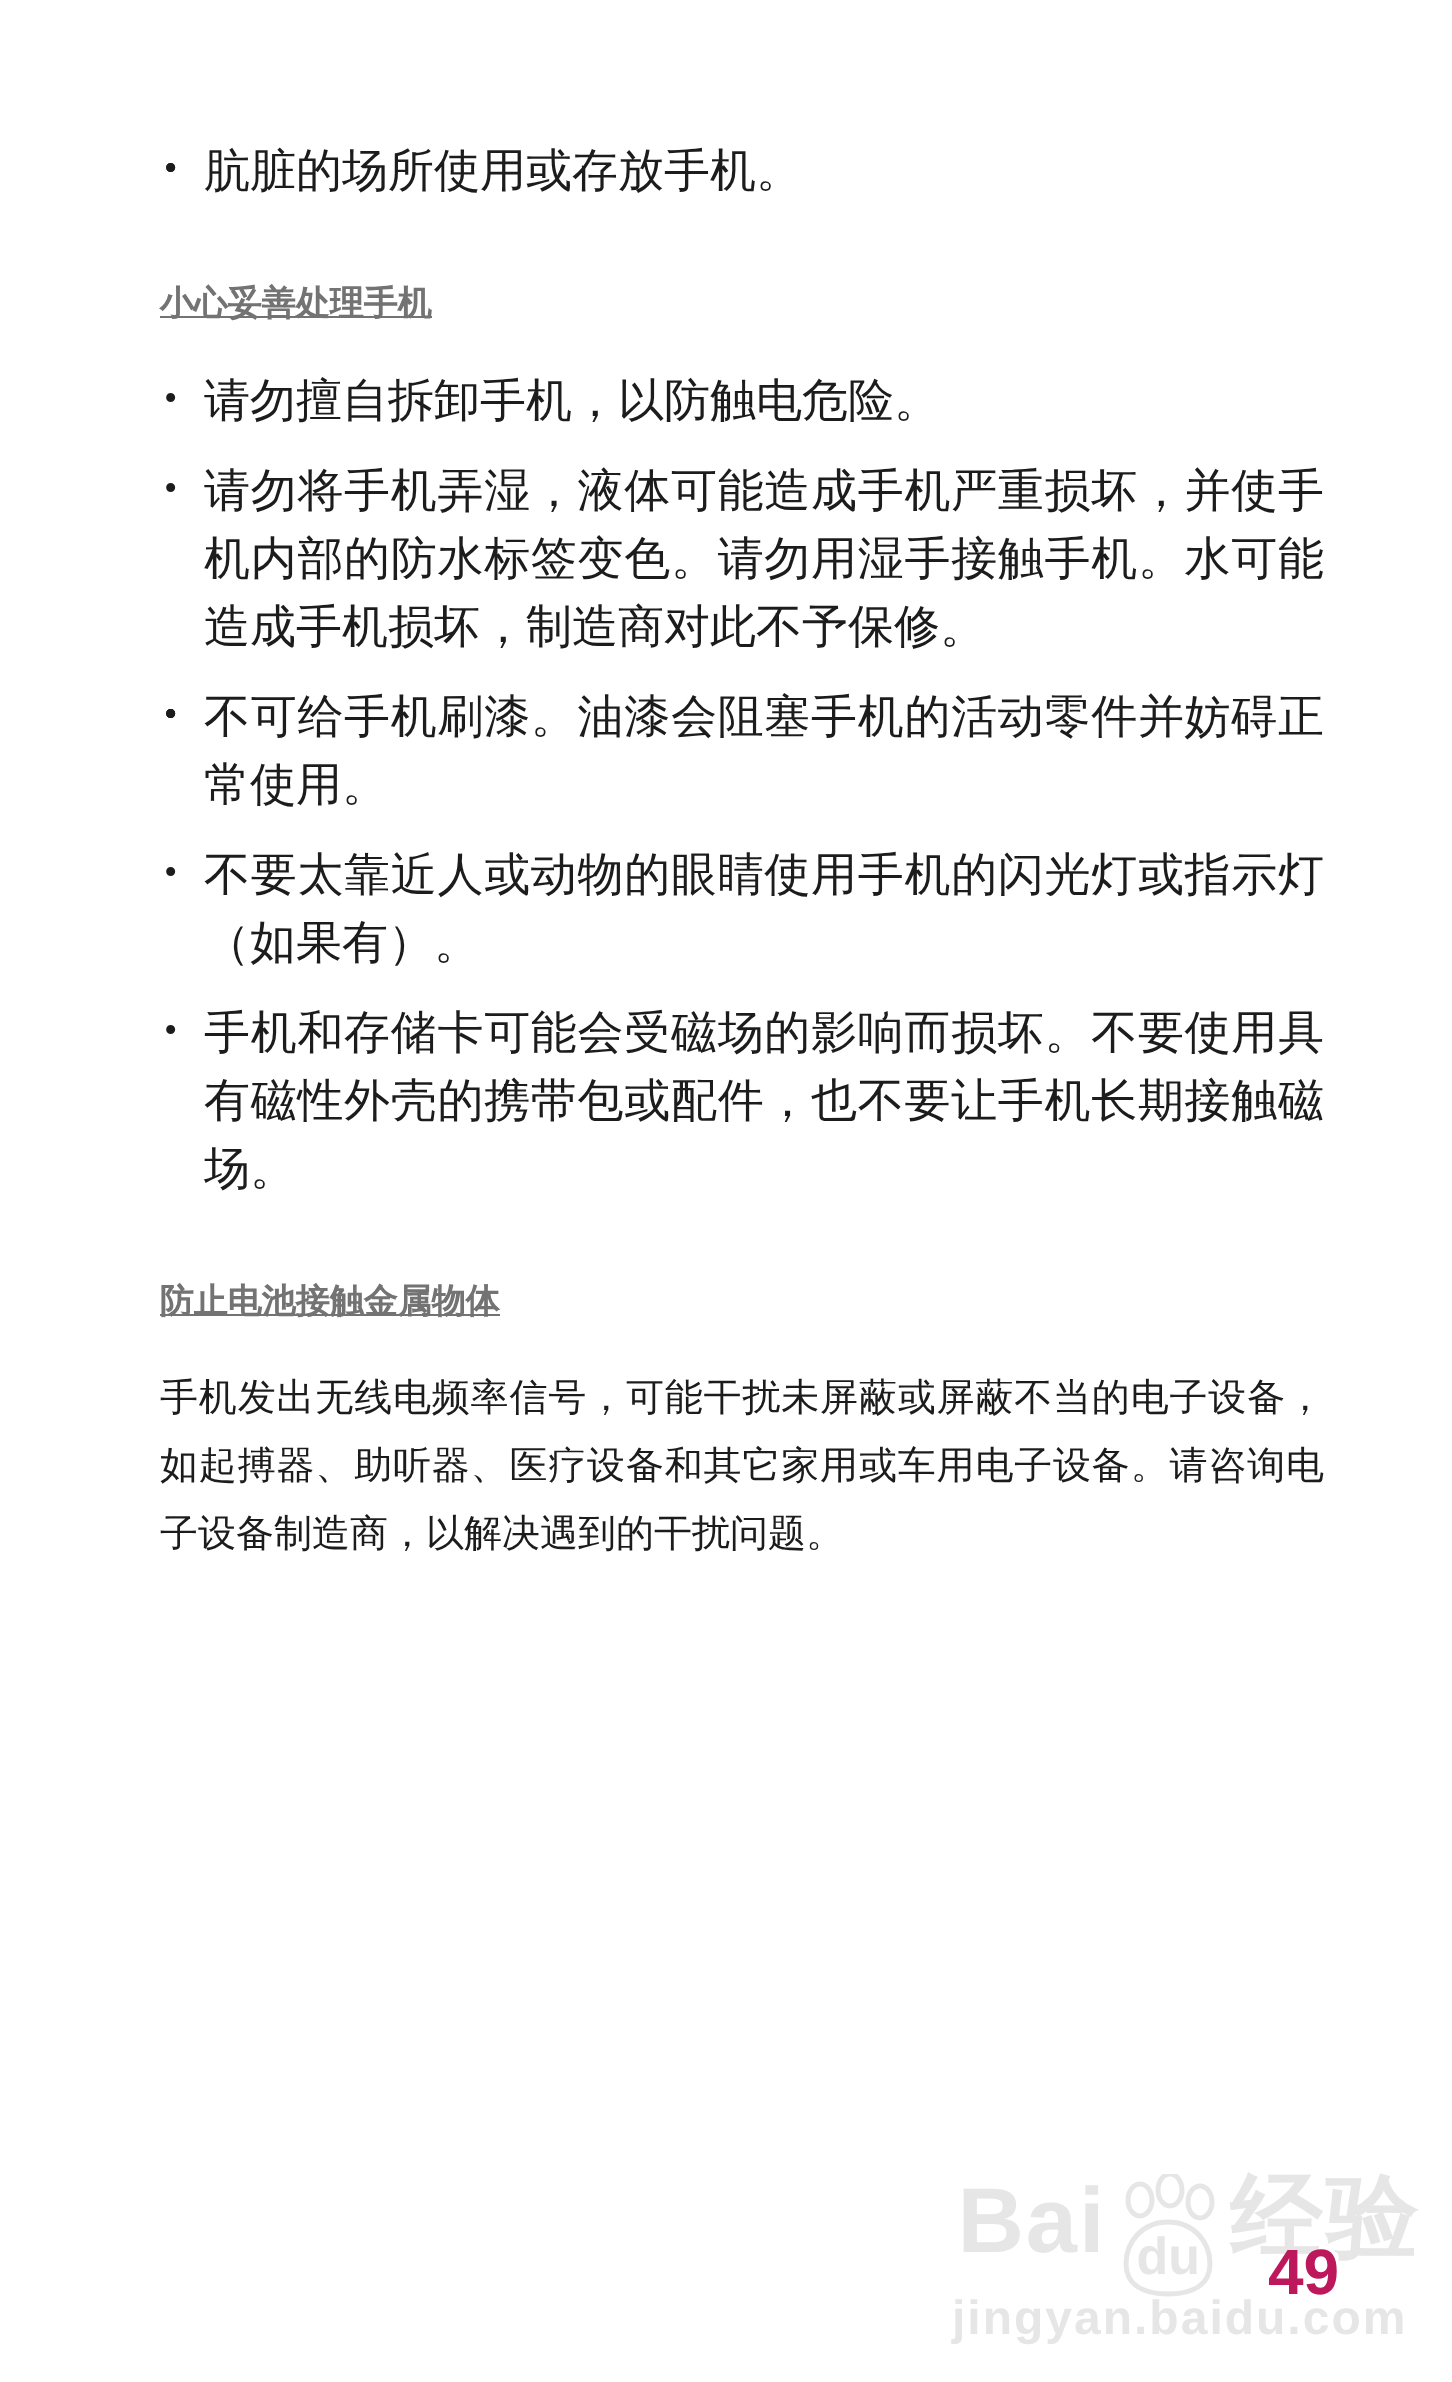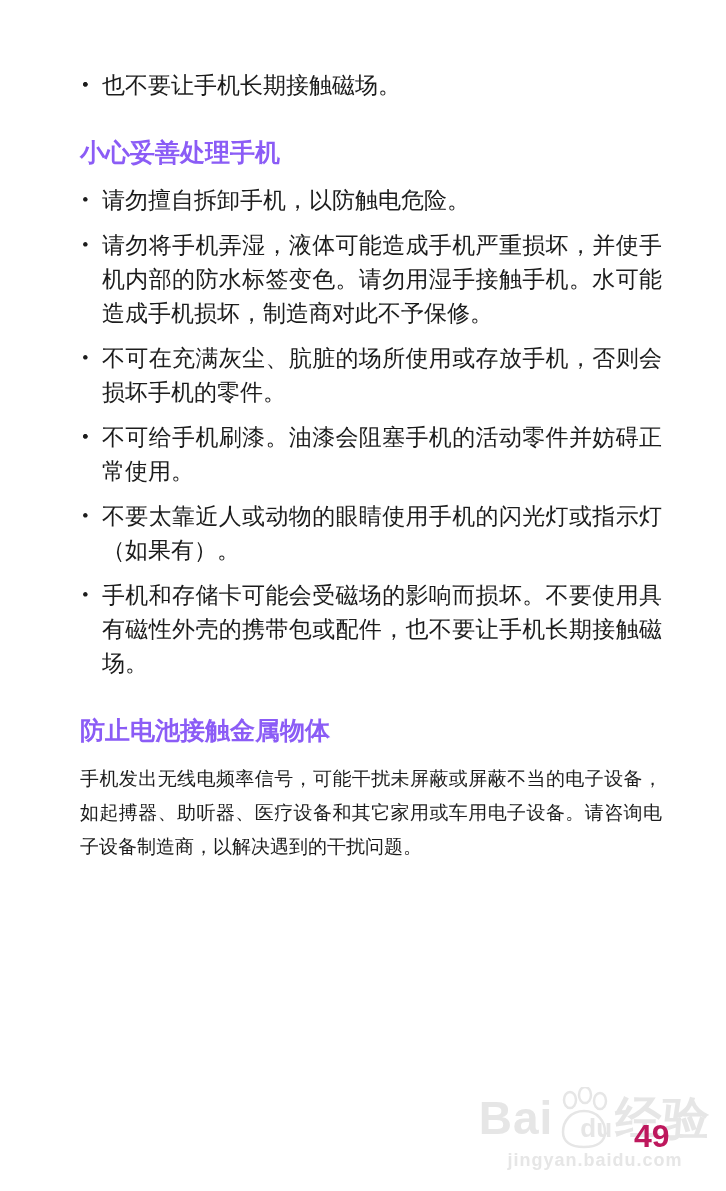--- a/index.html
+++ b/index.html
@@ -30,63 +30,64 @@
   .bullet {
     position: absolute;
     left: 2px;
     top: -1px;
     font-size: 19px;
     color: #1c1c1c;
   }
   .sec-heading {
     font-family: "Liberation Sans", sans-serif;
     font-weight: bold;
-    font-size: 25px;
+    font-size: 17px;
     line-height: 30px;
     margin: 34px 0 17px 0;
-    color: #8b5cf6;
+    color: #737373;
+    text-decoration: underline;
   }
   .para {
     font-size: 19px;
     line-height: 34px;
     margin: 0;
     text-align: justify;
   }
   
   .watermark {
     position: absolute;
     right: 12px;
     bottom: 16px;
     width: 238px;
     color: #e6e6e6;
     font-family: "Liberation Sans", sans-serif;
     user-select: none;
   }
   .wm-row {
     display: flex;
-    align-items: center;
+    align-items: flex-start;
     justify-content: center;
     font-weight: bold;
     height: 62px;
   }
   .wm-bai { font-size: 46px; line-height: 46px; letter-spacing: 1px; }
   .wm-paw { position: relative; width: 58px; height: 62px; margin: 0 2px; }
   .wm-paw svg { position: absolute; left: 0; top: 0; }
   .wm-du {
     position: absolute;
-    left: 25px;
+    left: 13px;
     top: 26px;
     font-size: 26px;
     font-weight: bold;
     color: #e6e6e6;
   }
   .wm-suffix { font-size: 46px; line-height: 42px; letter-spacing: 2px; }
   .wm-url {
-    text-align: center;
-    font-size: 18px;
+    text-align: left;
+    font-size: 24px;
     font-weight: bold;
     letter-spacing: 1px;
     margin-top: -4px;
     line-height: 30px;
   }
   .page-num {
     position: absolute;
     left: 634px;
     top: 1118px;
     font-family: "Liberation Sans", sans-serif;
@@ -101,38 +102,37 @@
 <div class="page">
 
   <div class="content">
 
     <ul class="blist">
       <li>
         <span class="bullet">•</span>
       </li>
       <li>
         <span class="bullet">•</span>
-        <span>也不要让手机长期接触磁场。</span>
+        <span>肮脏的场所使用或存放手机。</span>
       </li>
     </ul>
 
     <h2 class="sec-heading">小心妥善处理手机</h2>
 
     <ul class="blist">
       <li>
         <span class="bullet">•</span>
         <span>请勿擅自拆卸手机，以防触电危险。</span>
       </li>
       <li>
         <span class="bullet">•</span>
         <span>请勿将手机弄湿，液体可能造成手机严重损坏，并使手机内部的防水标签变色。请勿用湿手接触手机。水可能造成手机损坏，制造商对此不予保修。</span>
       </li>
       <li>
         <span class="bullet">•</span>
-        <span>不可在充满灰尘、肮脏的场所使用或存放手机，否则会损坏手机的零件。</span>
       </li>
       <li>
         <span class="bullet">•</span>
       </li>
       <li>
         <span class="bullet">•</span>
         <span>不可给手机刷漆。油漆会阻塞手机的活动零件并妨碍正常使用。</span>
       </li>
       <li>
         <span class="bullet">•</span>

